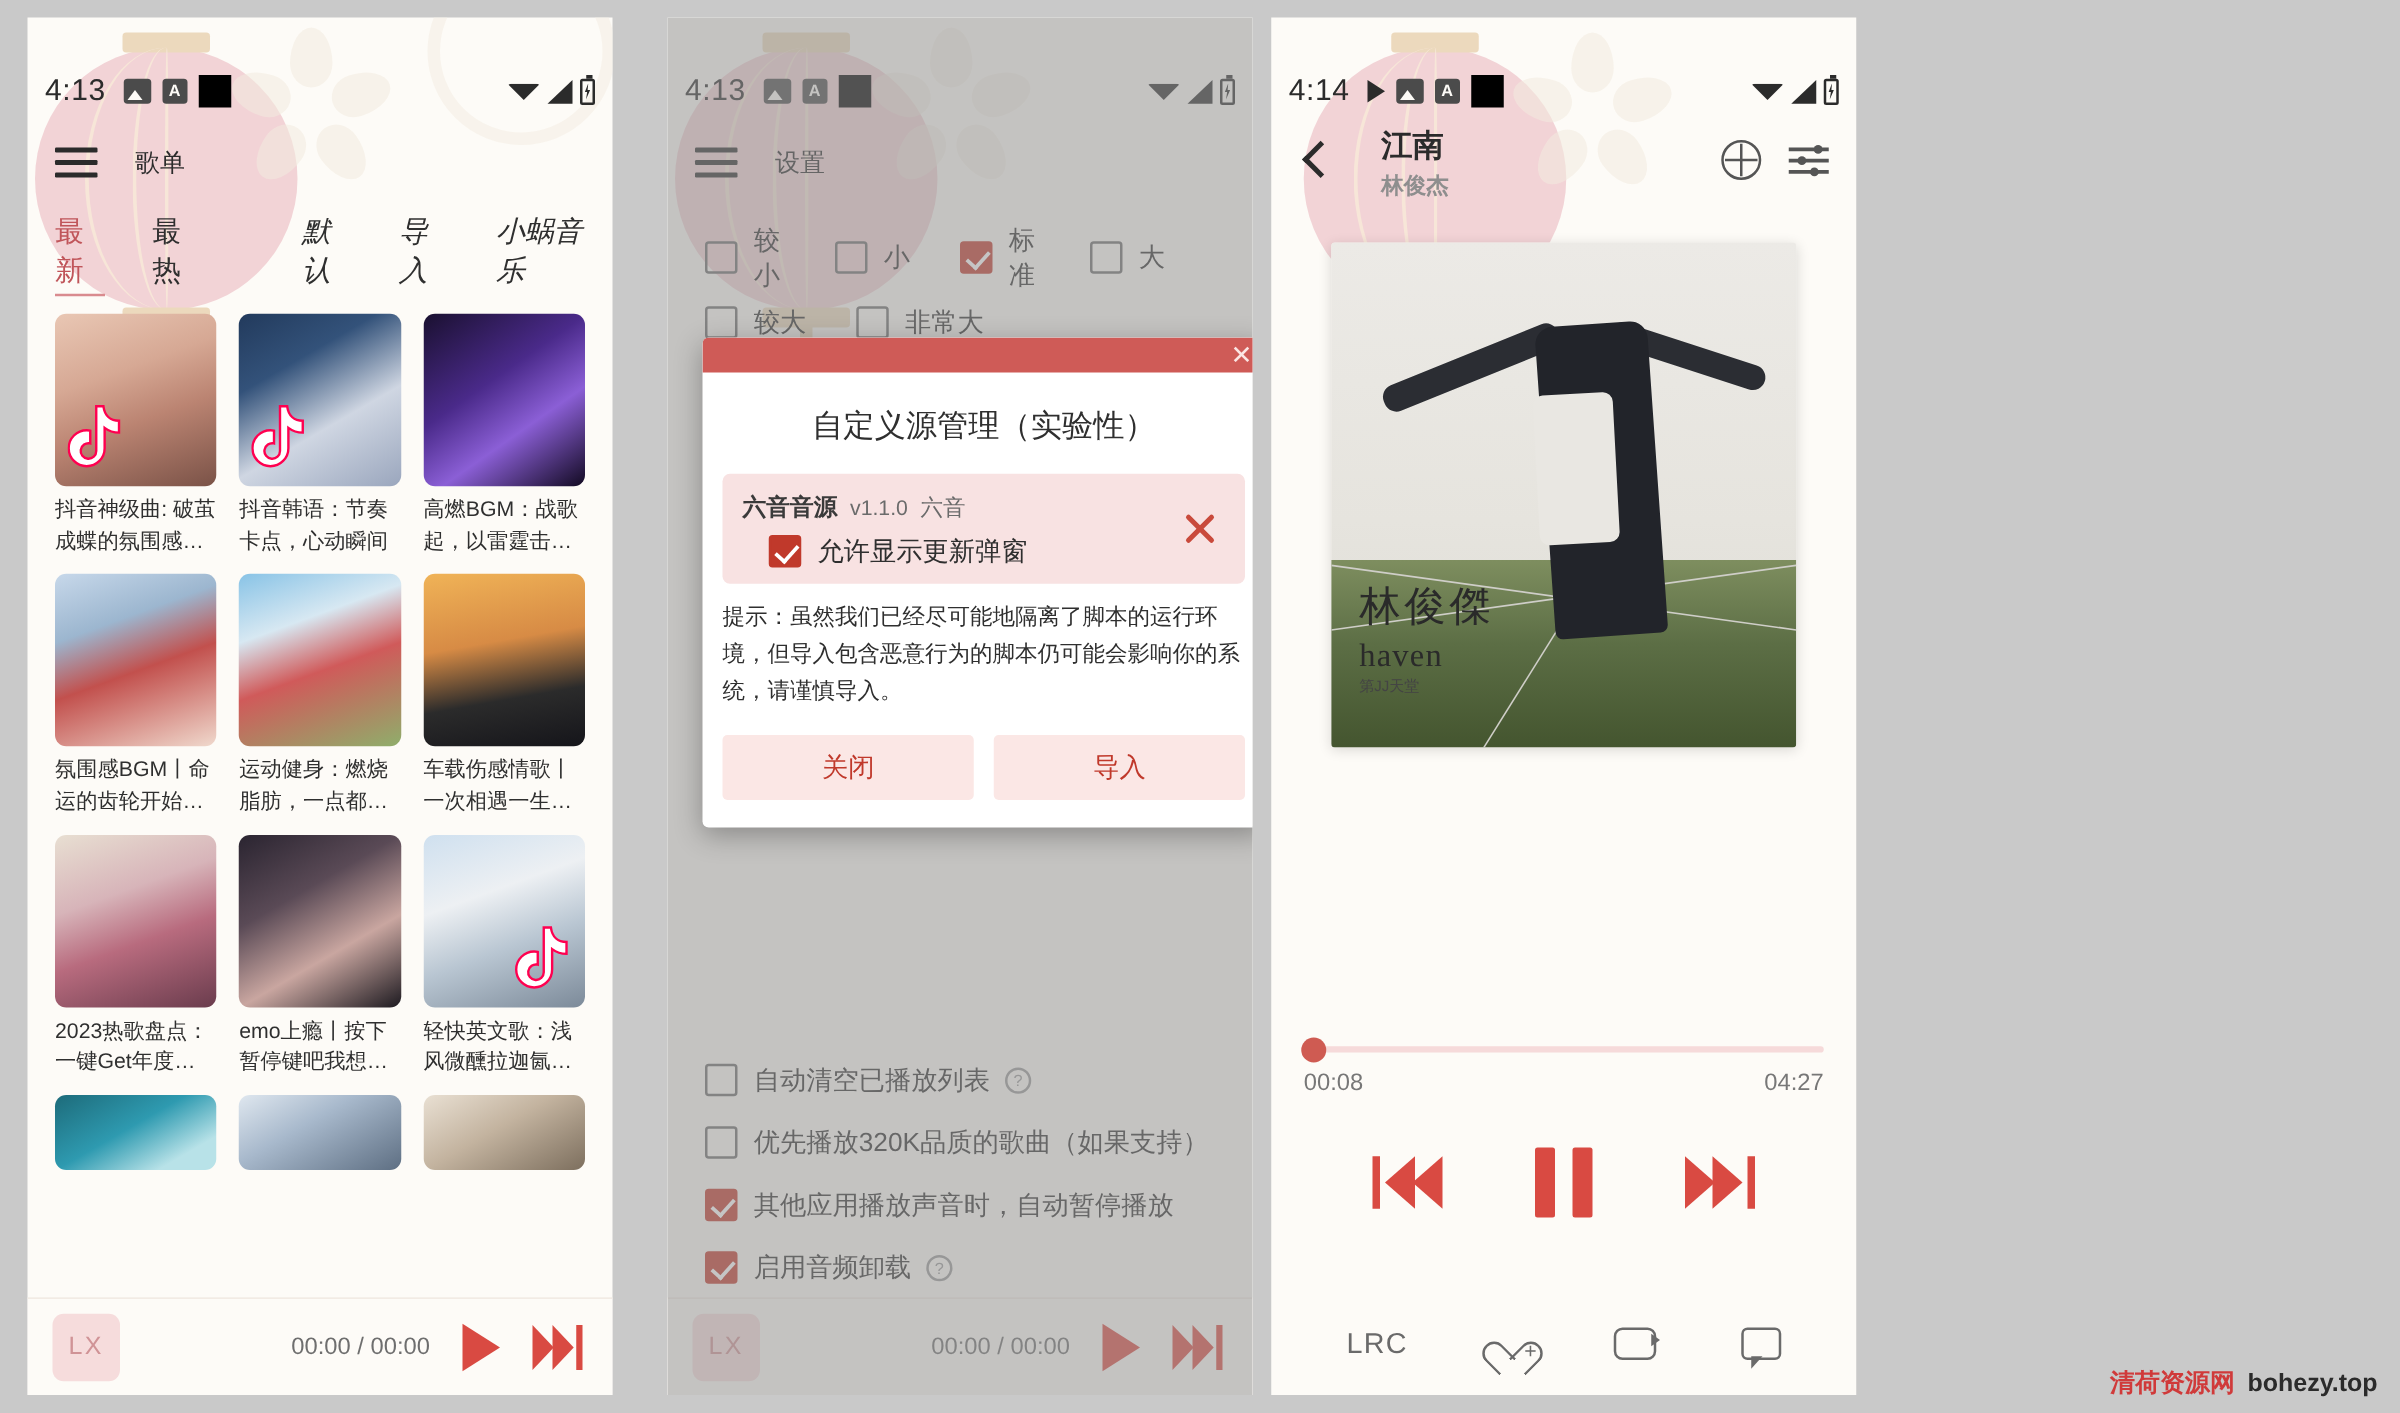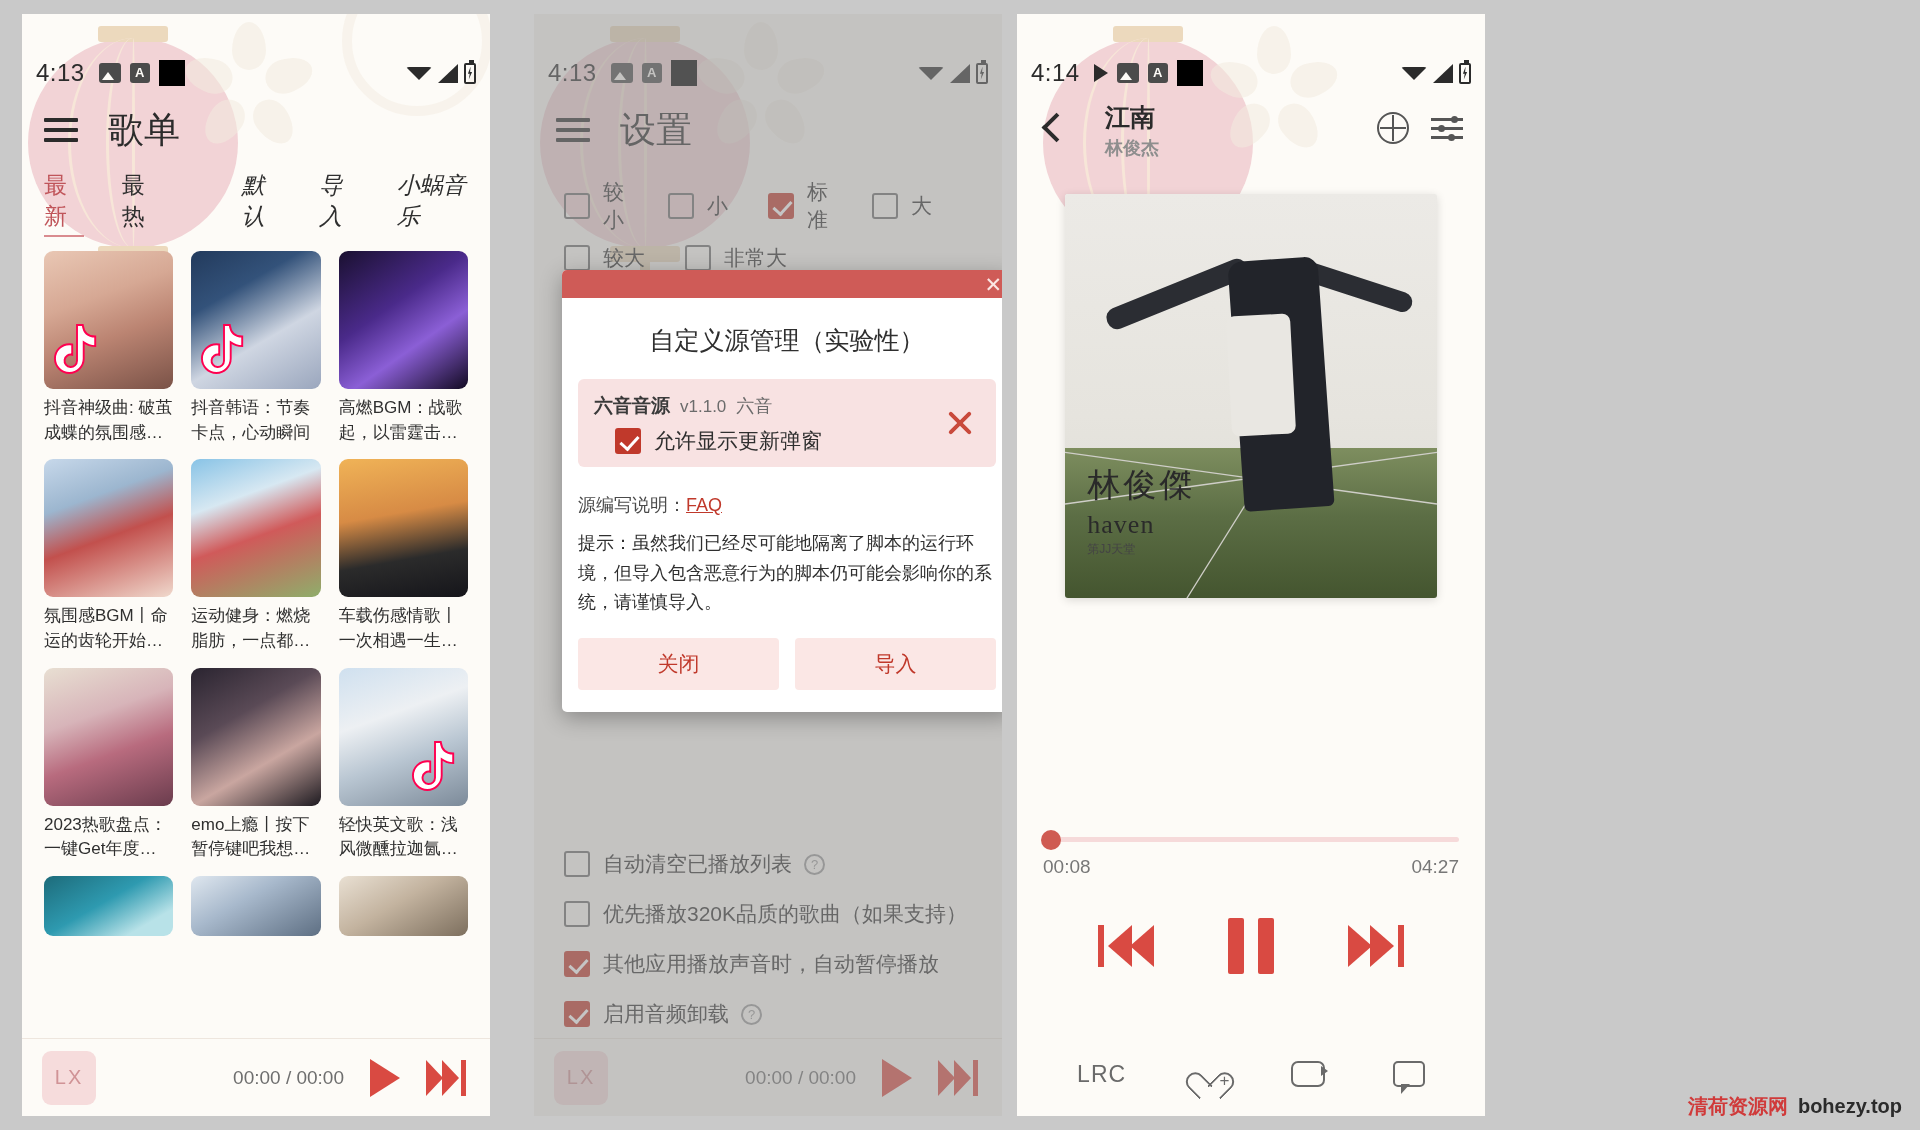--- a/index.html
+++ b/index.html
@@ -80,21 +80,21 @@
   .petal {
     position:absolute; width:34px; height:48px; background:#f3ece0; border-radius:50% 50% 50% 50%/60% 60% 40% 40%;
     transform-origin:50% 100%;
   }
   .circ-deco{position:absolute;border:10px solid #f5efe4;border-radius:50%;opacity:.6;}
 
   
   .appbar { position:relative; z-index:3; display:flex; align-items:center; padding:8px 22px 0 22px; height:60px;}
   .hamburger { width:34px; height:24px; display:flex; flex-direction:column; justify-content:space-between; cursor:pointer;}
   .hamburger span { display:block; height:4px; background:#2b2b2b; border-radius:1px;}
-  .appbar-title { font-size:36px; color:#2b2b2b; margin-left:30px; }
+  .appbar-title { font-size:20px; color:#2b2b2b; margin-left:30px; }
 
   
   .tabsrow { position:relative; z-index:3; display:flex; align-items:center; padding:14px 22px 10px 22px; }
   .tab { font-size:23px; color:#2f2f2f; margin-right:38px; position:relative; padding-bottom:5px;}
   .tab.active { color:#c0555a; }
   .tab.active::after{content:"";position:absolute;left:0;right:0;bottom:0;height:2px;background:#d98b8f;}
   .right-tabs { margin-left:auto; display:flex; }
   .right-tabs .tab { margin-right:0; margin-left:42px;font-style:italic; }
 
   
@@ -275,21 +275,21 @@
   .t-prev::after{content:"";position:absolute;right:22px;top:0;width:0;height:0;border-right:24px solid #d94a42;border-top:21px solid transparent;border-bottom:21px solid transparent;}
   .t-prev i{position:absolute;left:0;top:0;width:6px;height:42px;background:#d94a42;}
   .t-next2::before{content:"";position:absolute;left:0;top:0;width:0;height:0;border-left:24px solid #d94a42;border-top:21px solid transparent;border-bottom:21px solid transparent;}
   .t-next2::after{content:"";position:absolute;left:22px;top:0;width:0;height:0;border-left:24px solid #d94a42;border-top:21px solid transparent;border-bottom:21px solid transparent;}
   .t-next2 i{position:absolute;right:0;top:0;width:6px;height:42px;background:#d94a42;}
   .t-pause { width:46px;height:56px;display:flex;justify-content:space-between;cursor:pointer;}
   .t-pause span{width:16px;height:100%;background:#d94a42;border-radius:2px;}
 
   .p3-bottom {
     position:absolute; z-index:3; left:0; right:0; bottom:28px;
-    display:flex; justify-content:space-around; padding:0 26px;
+    display:flex; align-items:center; justify-content:space-around; padding:0 26px;
   }
   .bt-ic { color:#6a6a6a; cursor:pointer; }
   .lrc-txt { font-size:23px; color:#6a6a6a; letter-spacing:1px; }
   .heart {
     width:28px;height:26px;position:relative;
   }
   .heart::before,.heart::after{
     content:"";position:absolute;top:0;width:15px;height:23px;background:transparent;
     border:2.5px solid #6a6a6a;border-bottom:none;border-radius:10px 10px 0 0;
   }
@@ -541,23 +541,20 @@
       <div class="src-head">
         <b>六音音源</b><span class="ver">v1.1.0</span><span class="auth">六音</span>
       </div>
       <div class="src-chk">
         <span class="cbox on"></span>
         <span class="chk-label">允许显示更新弹窗</span>
       </div>
       <div class="src-x"></div>
     </div>
 
-    <div class="dlg-faq">
-      <span>源编写说明：</span><a href="#">FAQ</a>
-    </div>
     <div class="dlg-tip">提示：虽然我们已经尽可能地隔离了脚本的运行环境，但导入包含恶意行为的脚本仍可能会影响你的系统，请谨慎导入。</div>
     <div class="dlg-btns">
       <button class="dlg-btn">关闭</button>
       <button class="dlg-btn">导入</button>
     </div>
   </div>
 
   <div class="miniplayer">
     <div class="lx-badge">LX</div>
     <div class="mini-time">00:00 / 00:00</div>

